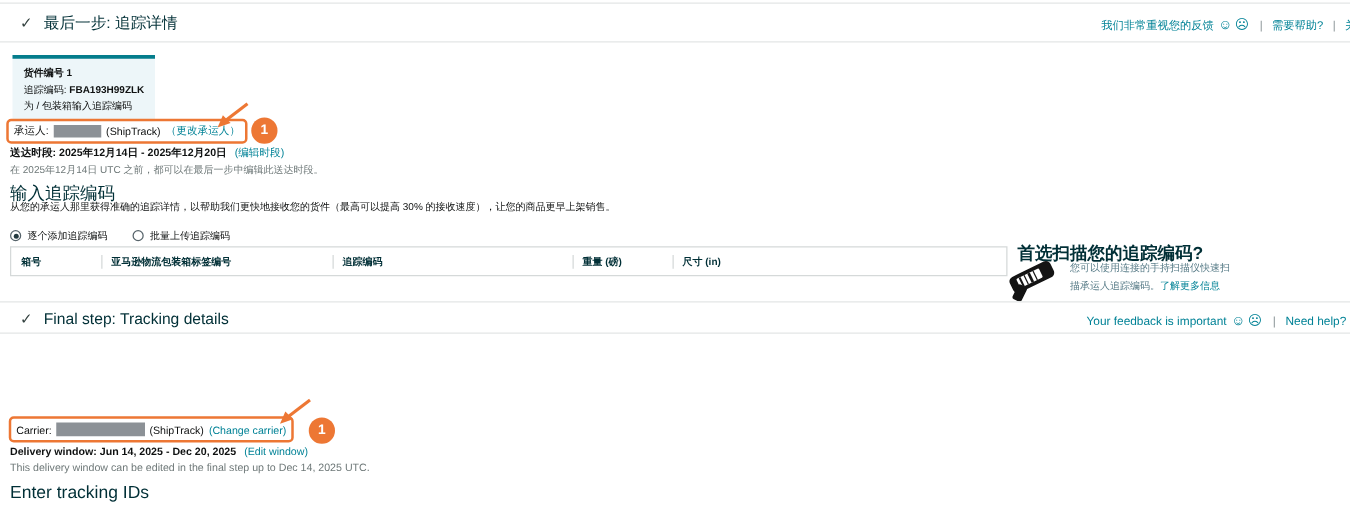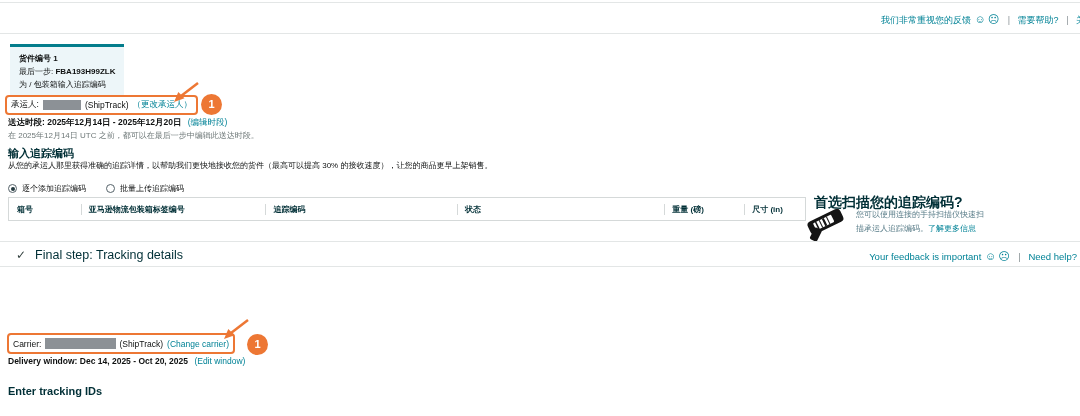--- a/index.html
+++ b/index.html
@@ -19,56 +19,59 @@
   .card{background:#edf6f9;border-top:3px solid #047d8c;padding:5px 9px 6px 9px;
         font-size:8px;line-height:13px;white-space:nowrap;width:max-content;}
   .card p{margin:0;}
   .carrier-box{border:2px solid #ED7734;border-radius:4px;display:flex;align-items:center;
                padding:0 4px;font-size:8.5px;white-space:nowrap;box-sizing:border-box;}
   .redact{display:inline-block;background:#8c9196;margin:0 4px;}
   .badge{background:#ED7734;border-radius:50%;width:21px;height:21px;color:#fff;
          font-weight:bold;font-size:11px;text-align:center;line-height:21px;}
   .body8{font-size:8px;line-height:11px;}
   .body85{font-size:8.5px;line-height:11px;}
-  .h2{font-size:11px;font-weight:bold;color:#002f36;}
+  .h2{font-size:14px;font-weight:normal;color:#002f36;}
   .radio-row{display:flex;align-items:center;font-size:8px;color:#0f1111;}
   .radio{width:9px;height:9px;border:1px solid #56636a;border-radius:50%;margin-right:5px;
          box-sizing:border-box;position:relative;background:#fff;cursor:pointer;}
   .radio.sel::after{content:"";position:absolute;left:1.5px;top:1.5px;width:4px;height:4px;
          border-radius:50%;background:#23393f;}
   .table{display:flex;background:#fff;border:1px solid #d5d9d9;box-sizing:border-box;height:24px;}
   .th{display:flex;align-items:center;font-size:8px;font-weight:bold;color:#002f36;
       box-sizing:border-box;padding-left:8px;white-space:nowrap;overflow:hidden;}
   .vsep{display:inline-block;width:1px;height:11px;background:#d5d9d9;margin-right:7px;flex:0 0 1px;}
   .promo-title{font-size:14px;font-weight:bold;color:#002f36;}
   .promo-text{font-size:8px;line-height:12px;color:#577b87;}
   a{text-decoration:none;cursor:pointer;}
 </style>
 </head>
 <body>
 
 <div class="screen">
 
   <div class="hline" style="top:2px"></div>
 
+  <div class="abs panel-header" style="left:16px;top:10px">
+    <span class="check">✓</span><span>最后一步: 追踪详情</span>
+  </div>
 
   <div class="abs hdr-links" style="right:-14px;top:13px">
     <span>我们非常重视您的反馈</span>
     <span class="smiley">☺</span><span class="smiley">☹</span>
     <span class="sep">|</span>
     <a class="t">需要帮助?</a>
     <span class="sep">|</span>
     <a class="t">关闭</a>
   </div>
 
   <div class="hline" style="top:33px"></div>
 
   <div class="abs card" style="left:10px;top:44px">
     <p class="b">货件编号 1</p>
-    <p><span>最后一步: </span><span class="b">FBA193H99ZLK</span></p>
+    <p><span>追踪编码: </span><span class="b">FBA193H99ZLK</span></p>
     <p>为 / 包装箱输入追踪编码</p>
   </div>
 
   <div class="abs carrier-box" style="left:5px;top:95px;width:193px;height:20px">
     <span>承运人:</span>
     <span class="redact" style="width:60px;height:10px"></span>
     <span>(ShipTrack)</span>
     <a class="t" style="margin-left:4px">（更改承运人）</a>
   </div>
 
@@ -98,24 +101,20 @@
     <div class="th" style="width:64px">
         <span>箱号</span>
       </div>
     <div class="th" style="width:185px">
         <span class="vsep"></span>
         <span>亚马逊物流包装箱标签编号</span>
       </div>
     <div class="th" style="width:192px">
         <span class="vsep"></span>
         <span>追踪编码</span>
-      </div>
-    <div class="th" style="width:208px">
-        <span class="vsep"></span>
-        <span>状态</span>
       </div>
     <div class="th" style="width:80px">
         <span class="vsep"></span>
         <span>重量 (磅)</span>
       </div>
     <div class="th" style="width:69px">
         <span class="vsep"></span>
         <span>尺寸 (in)</span>
       </div>
   </div>
@@ -160,19 +159,20 @@
     <a class="t" style="margin-left:4px">(Change carrier)</a>
   </div>
 
   <svg class="abs" style="left:215px;top:317px" width="36" height="24" viewBox="0 0 36 24">
     <line x1="33" y1="3" x2="16" y2="16" stroke="#ED7734" stroke-width="2.5"></line>
     <polygon points="9,22 13.3,12.1 19.5,18.3" fill="#ED7734"></polygon>
   </svg>
   <div class="abs badge" style="left:247px;top:334px">1</div>
 
   <div class="abs body85 nowrap" style="left:8px;top:356px">
-    <span class="b">Delivery window: Dec 14, 2025 - Oct 20, 2025</span>
+    <span class="b">Delivery window: Jun 14, 2025 - Dec 20, 2025</span>
     <a class="t" style="margin-left:4px">(Edit window)</a>
   </div>
+  <div class="abs body85 gray nowrap" style="left:8px;top:369px">This delivery window can be edited in the final step up to Dec 14, 2025 UTC.</div>
 
   <div class="abs h2 nowrap" style="left:8px;top:385px">Enter tracking IDs</div>
 
 </div>
 
 </body></html>

